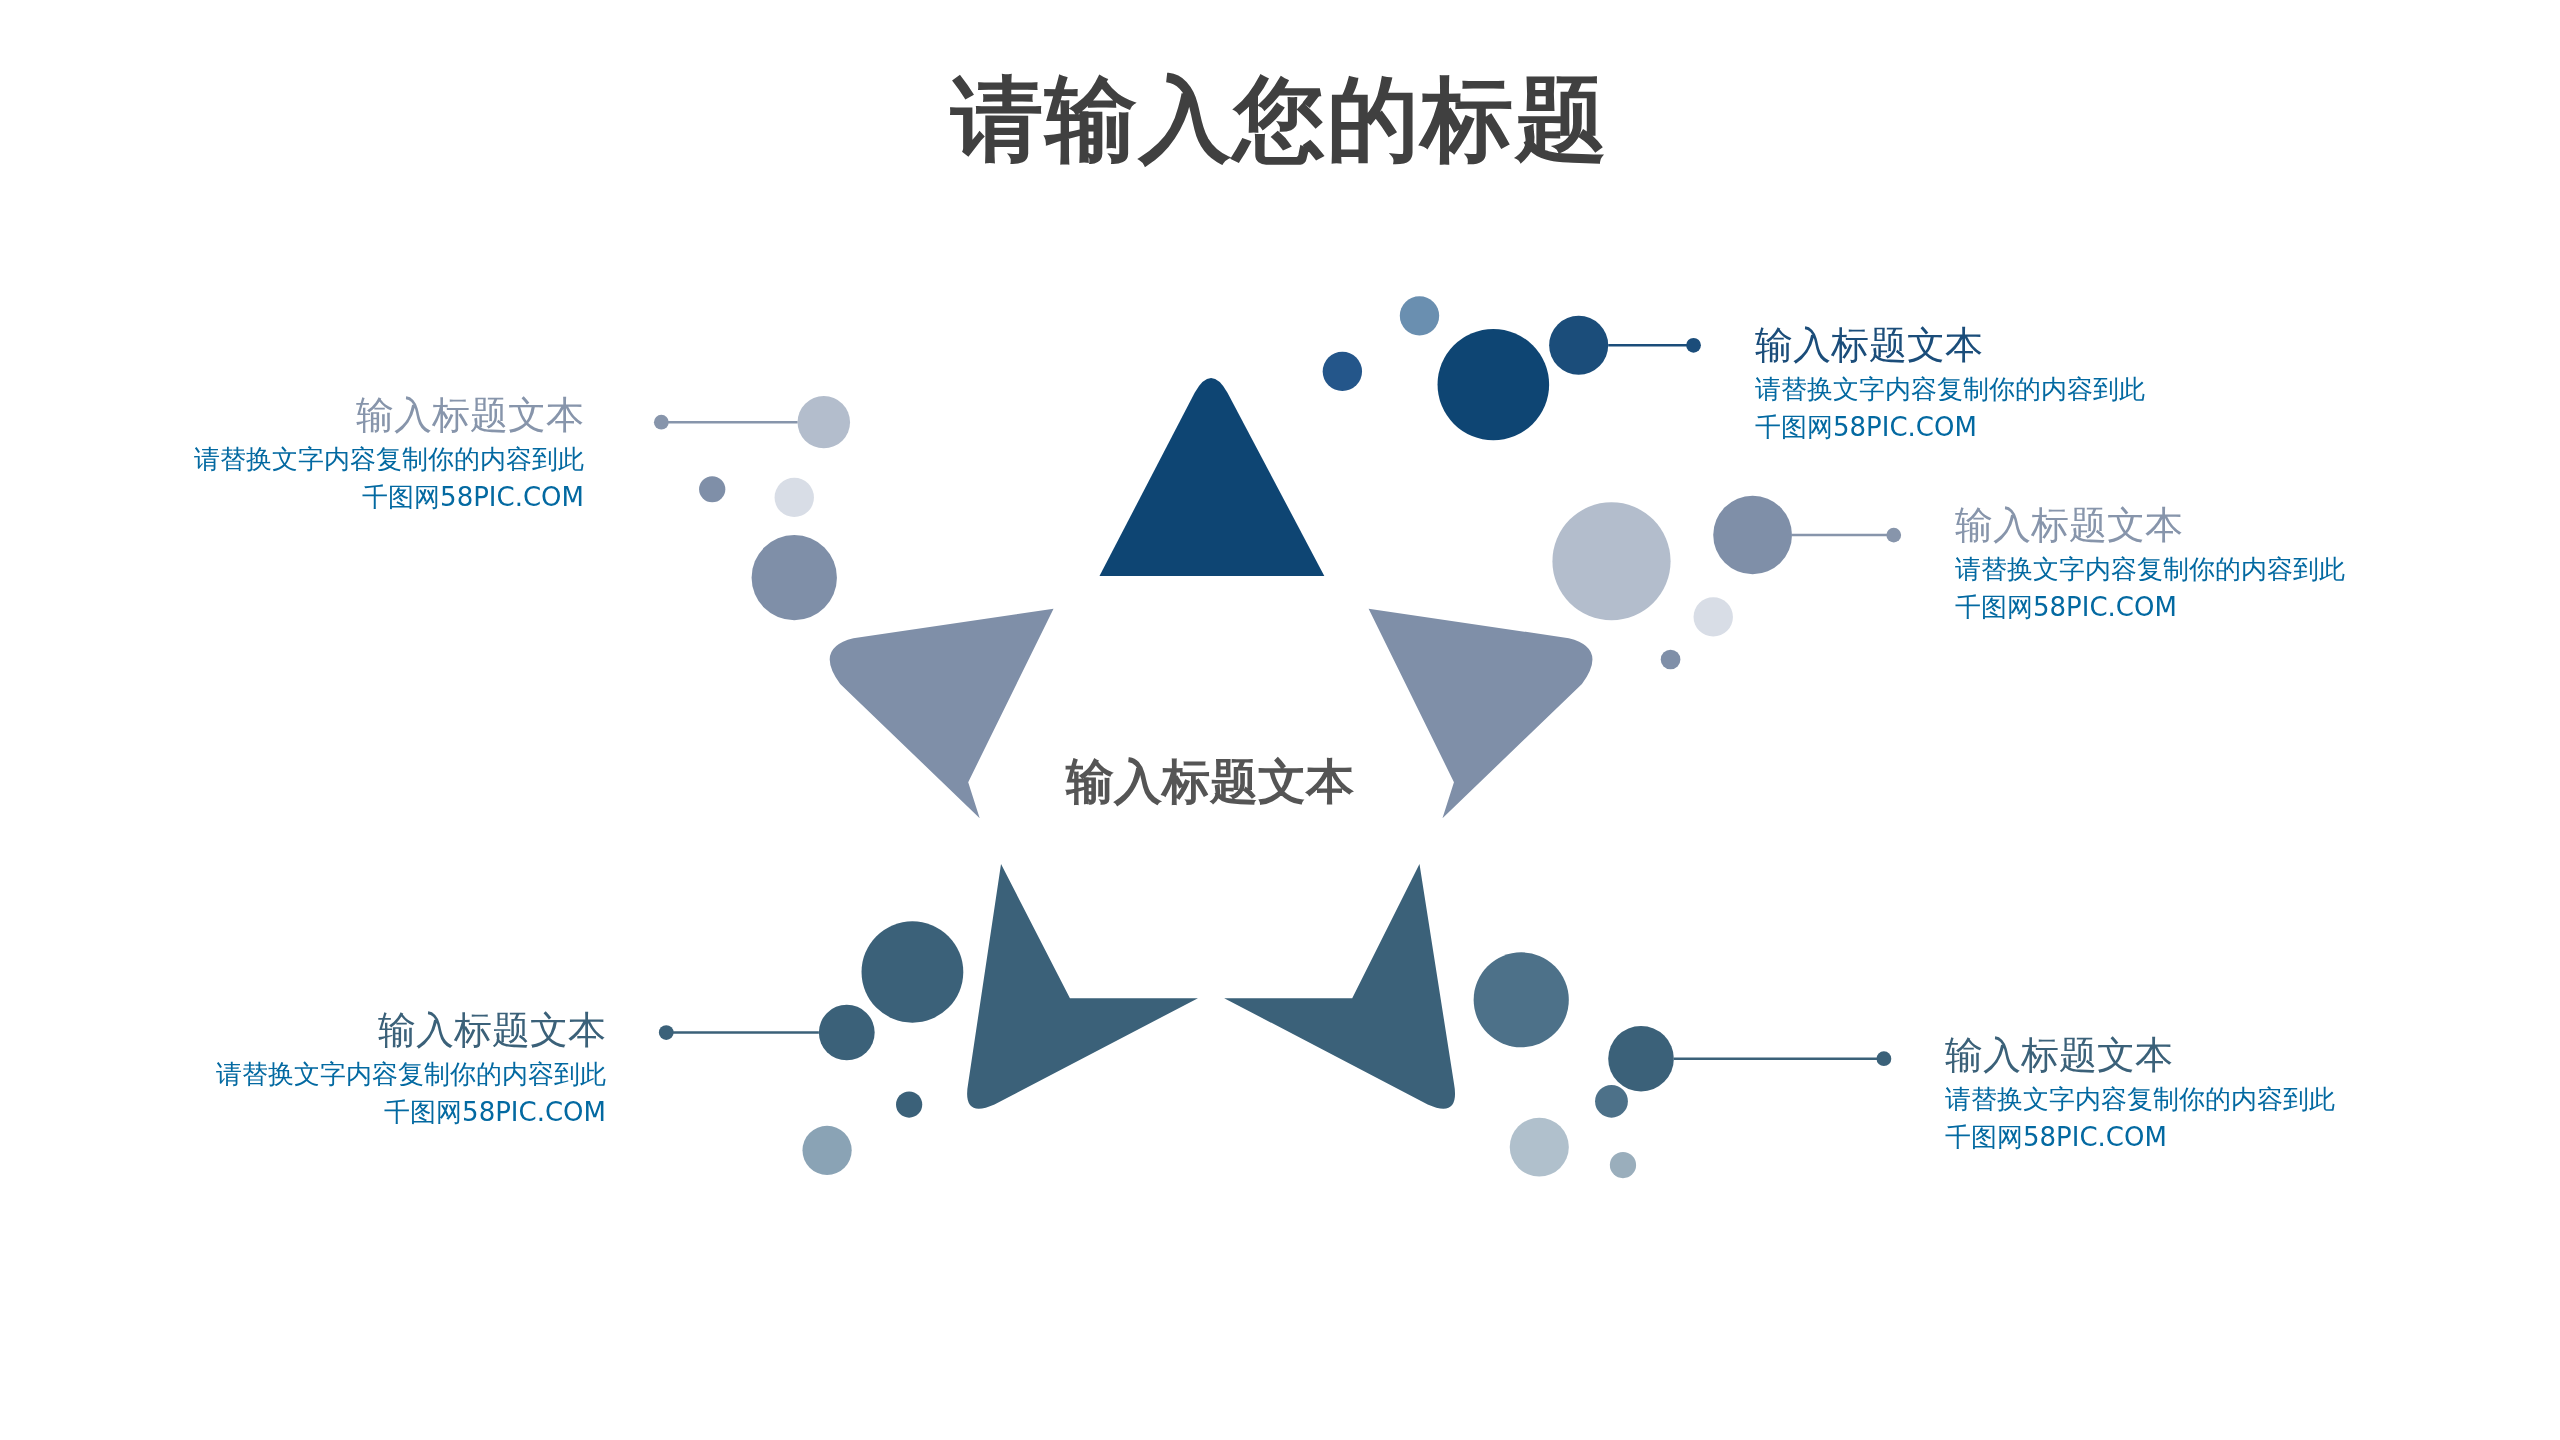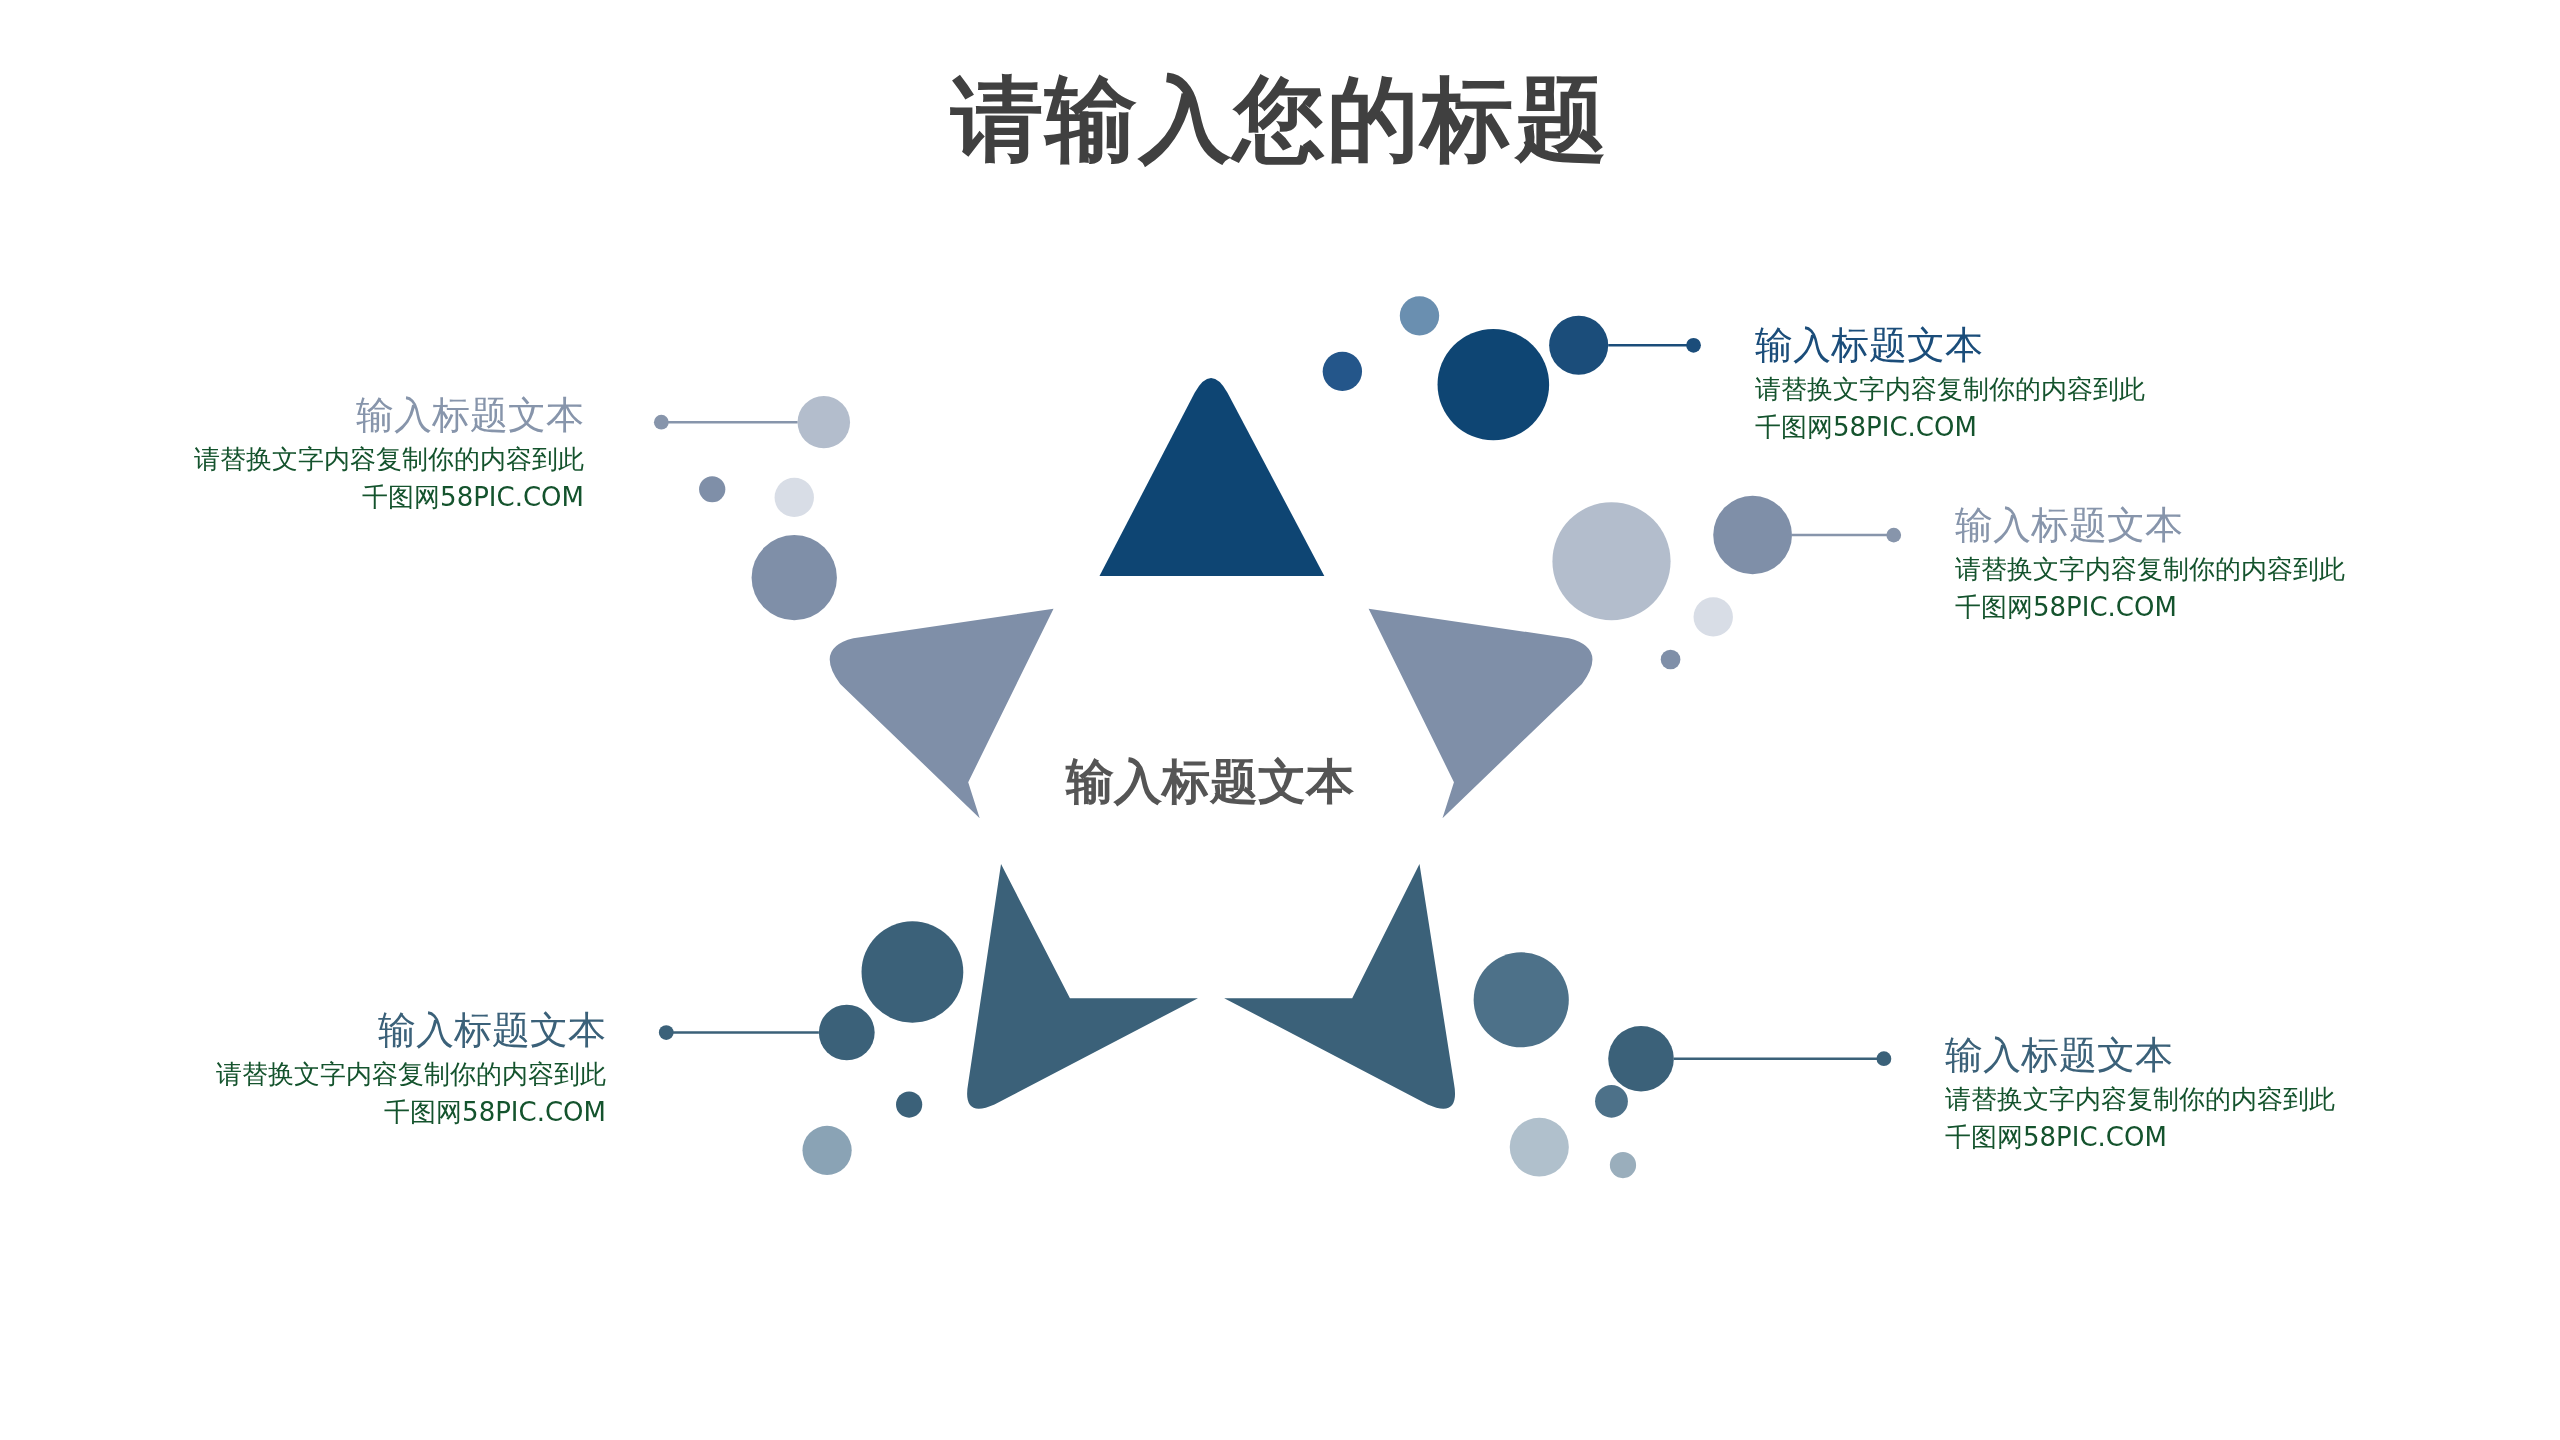--- a/index.html
+++ b/index.html
@@ -2,21 +2,21 @@
 <html><head>
 <meta charset="utf-8">
 <style>
   html,body{margin:0;padding:0;background:#fff;}
   body{width:2560px;height:1440px;overflow:hidden;position:relative;font-family:"DejaVu Sans","Liberation Sans",sans-serif;}
   svg.art{position:absolute;left:0;top:0;width:2560px;height:1440px;}
   .title{position:absolute;left:0;width:2560px;top:58px;text-align:center;font-size:92px;font-weight:bold;color:#404040;letter-spacing:2px;}
   .center-label{position:absolute;left:1000px;width:420px;top:750px;text-align:center;font-size:48px;font-weight:bold;color:#555;}
   .block{position:absolute;width:560px;}
   .block .h{font-size:38px;line-height:50px;}
-  .block .d{font-size:26px;line-height:38px;color:#14532d;}
+  .block .d{font-size:26px;line-height:38px;color:#0369a1;}
   .right{text-align:right;}
 </style>
 </head>
 <body>
 
 <div class="title">请输入您的标题</div>
 
 <svg class="art" viewBox="0 0 1560 880" preserveAspectRatio="none">
 
   <path d="M670,352 L728,240 Q738,222 748,240 L807,352 Z" fill="#0e4573"></path>

